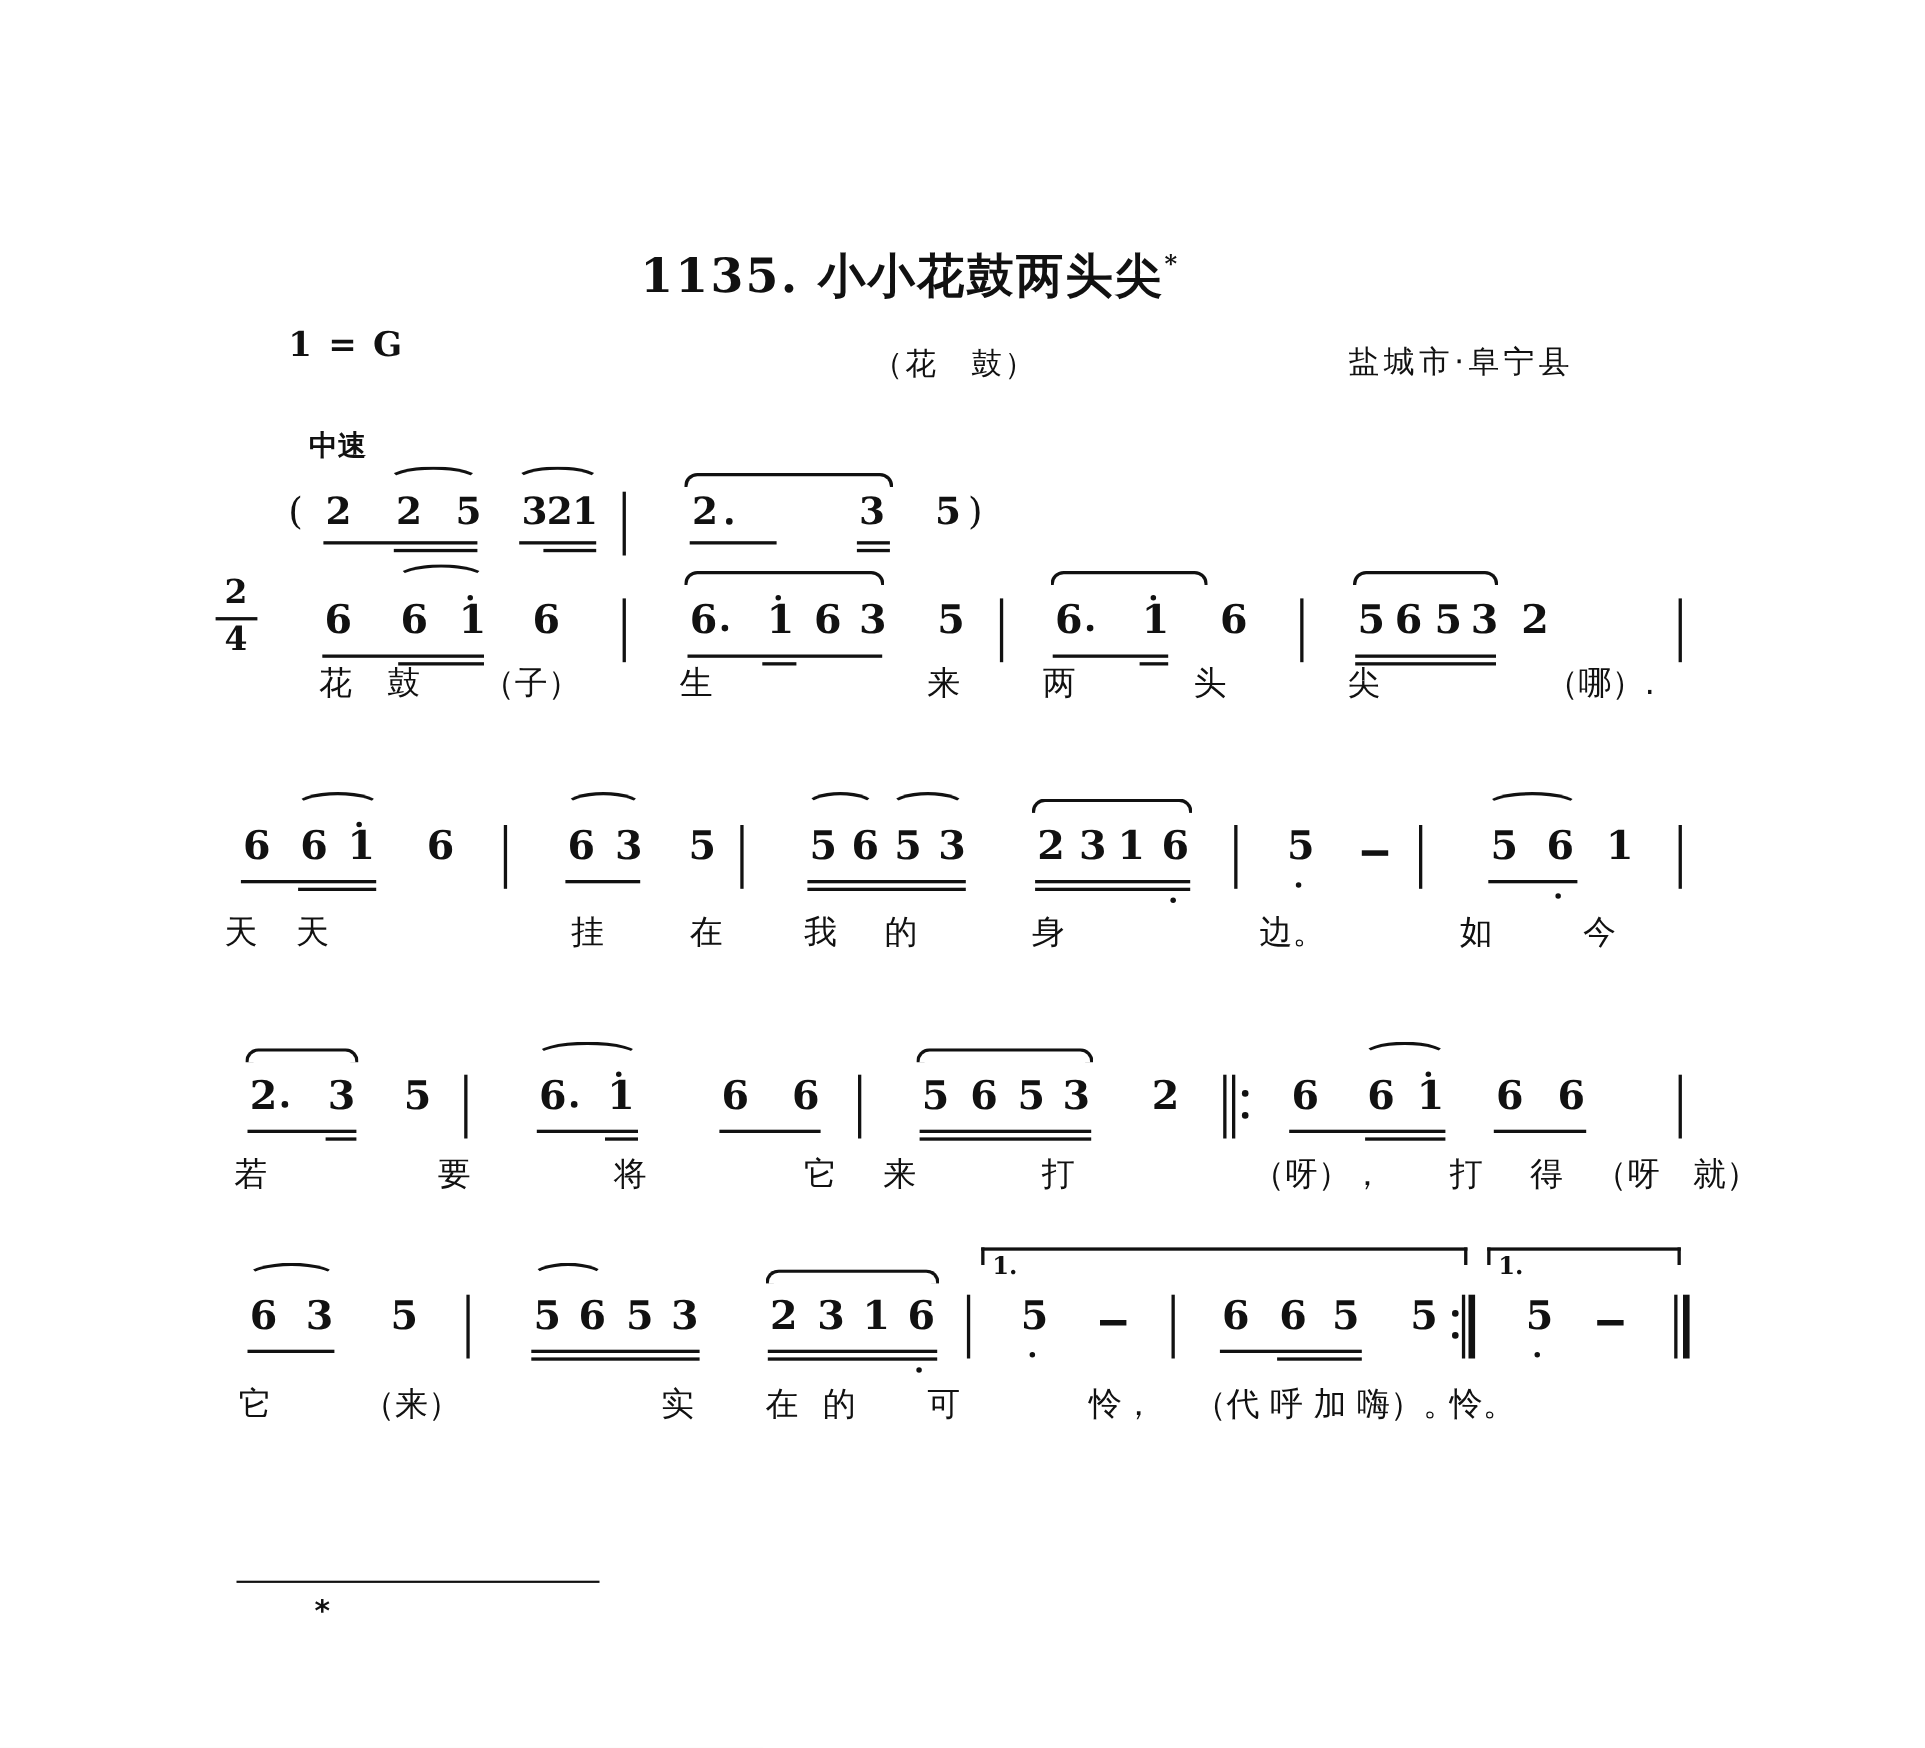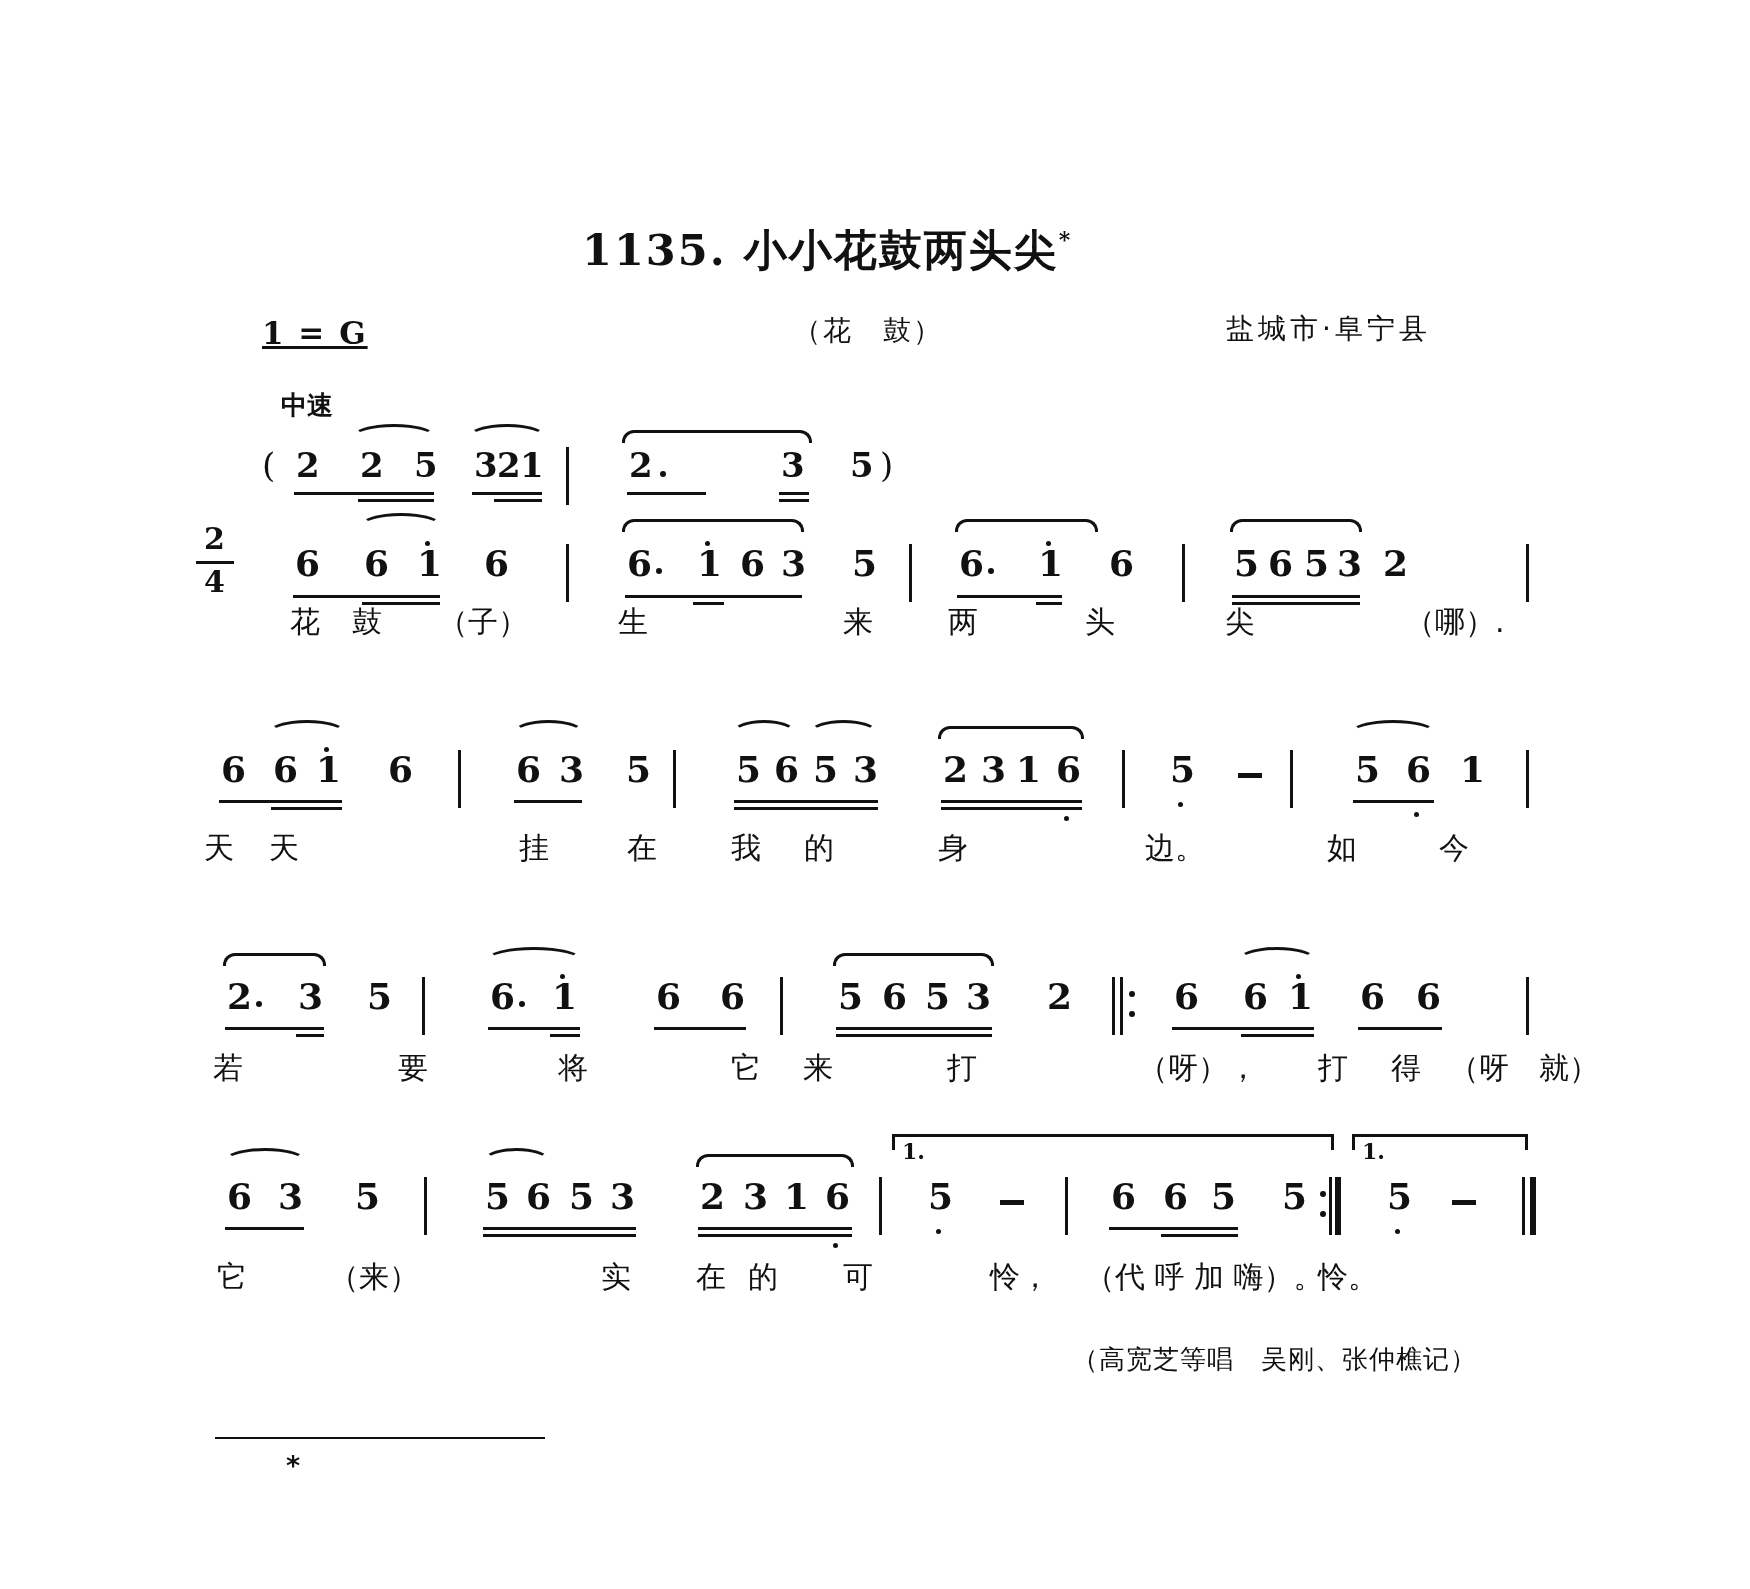--- a/index.html
+++ b/index.html
@@ -37,21 +37,21 @@
   .fn-marker{font-size:27px;font-weight:700;}
   .fn-text{font-size:25px;letter-spacing:2px;}
 </style>
 </head>
 <body>
 
 <div id="page">
 
   <h1 id="title" class="abs" style="left:582px;top:222px;margin:0;"><span>1135.</span>&nbsp;<span>小小花鼓两头尖</span><sup>*</sup></h1>
 
-  <div class="abs key" style="left:262px;top:315px;text-decoration:underline;">1 = G</div>
+  <div class="abs key" style="left:262px;top:296px;">1 = G</div>
 
   <div class="abs genre" style="left:793px;top:312px;">（花　鼓）</div>
 
   <div class="abs region" style="left:1226px;top:310px;">盐城市·阜宁县</div>
 
   <div class="abs tempo" style="left:281px;top:388px;">中速</div>
 
   <div id="score" class="abs" style="left:0;top:0;width:1750px;height:1589px;">
       <div class="note paren" style="left: 262px; top: 448px; font-size: 34px;">(</div>
       <div class="note" style="left: 296px; top: 448px; font-size: 34px;">2</div>
@@ -280,20 +280,19 @@
       <div class="lyr" style="left: 329px; top: 1260px;">（来）</div>
       <div class="lyr" style="left: 601px; top: 1260px;">实</div>
       <div class="lyr" style="left: 696px; top: 1260px;">在</div>
       <div class="lyr" style="left: 748px; top: 1260px;">的</div>
       <div class="lyr" style="left: 843px; top: 1260px;">可</div>
       <div class="lyr" style="left: 990px; top: 1260px;">怜，</div>
       <div class="lyr" style="left: 1085px; top: 1260px;">（代 呼 加 嗨）。</div>
       <div class="lyr" style="left: 1318px; top: 1260px;">怜。</div>
     </div>
 
-  <div class="abs attribution" style="left:1072px;top:1342px;">（高宽芝等唱　吴刚、张仲樵记）</div>
 
   <div class="abs fn-rule" style="left:215px;top:1437px;width:330px;"></div>
 
   <div class="abs fn-marker" style="left:286px;top:1450px;">*</div>
 
 
 </div>
 
 </body></html>

